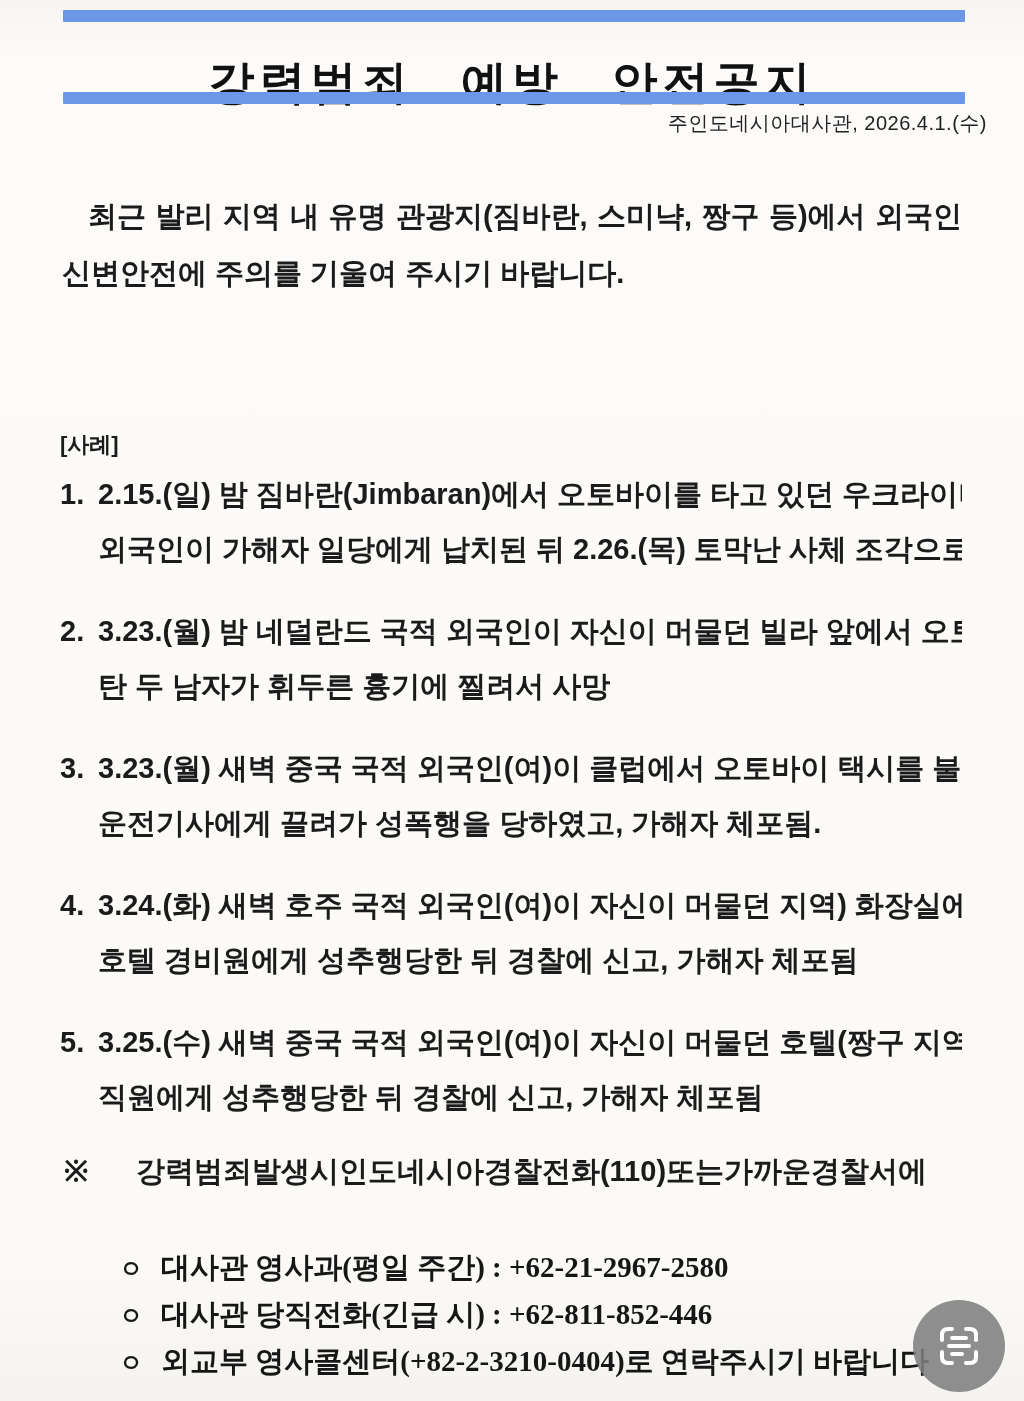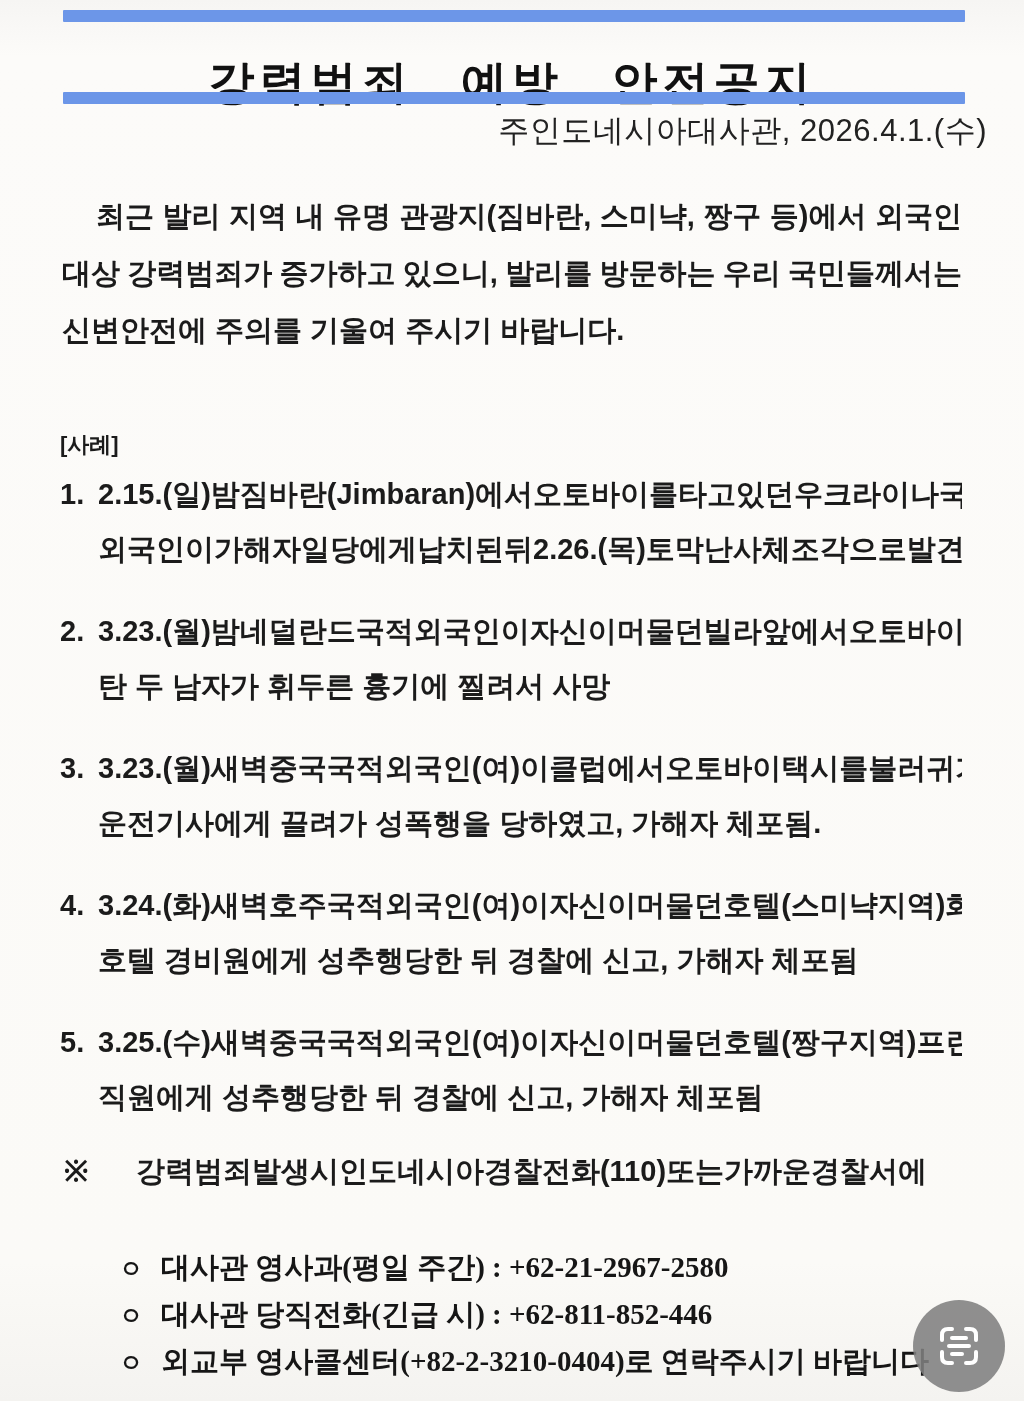--- a/index.html
+++ b/index.html
@@ -19,39 +19,39 @@
   .bar-bottom{top:92px;}
   .doc-title{
     position:absolute;left:0;right:0;top:24px;height:62px;
     text-align:center;
     font-size:46px;font-weight:bold;line-height:62px;
     letter-spacing:5px;word-spacing:16px;
     color:#111;white-space:nowrap;font-family:Liberation Mono, monospace;
   }
   .date-line{
     position:absolute;top:110px;right:37px;
-    font-size:31px;font-weight:500;color:#222;
+    font-size:20px;font-weight:500;color:#222;
     letter-spacing:0.5px;white-space:nowrap;
   }
   .intro{
     position:absolute;left:62px;top:188px;width:900px;
     font-size:29px;font-weight:bold;
   }
   .intro .tline{height:57px;line-height:57px;}
   .cases-heading{
     position:absolute;left:60px;top:422px;
     font-size:22px;font-weight:bold;line-height:45px;white-space:nowrap;
   }
   .case-list{
     position:absolute;left:60px;top:467px;width:902px;
     font-size:29px;font-weight:bold;
   }
   .case-item{position:relative;padding-left:38px;margin-bottom:27px;}
   .case-num{position:absolute;left:0;top:0;height:55px;line-height:55px;}
-  .case-item .tline{height:55px;line-height:55px;}
+  .case-item .tline{height:55px;line-height:55px;gap:8px;}
   .notice{
     position:absolute;left:64px;top:1145px;width:898px;
     font-size:29px;font-weight:bold;
   }
   .notice-marker{position:absolute;left:0;top:0;height:53px;line-height:53px;}
   .notice-lines{padding-left:37px;}
   .notice .tline{height:53px;line-height:53px;justify-content:center;}
   .contact-list{
     position:absolute;left:119px;top:1244px;width:843px;
     font-family:"Liberation Serif", serif;
@@ -59,21 +59,21 @@
   }
   .contact-row{
     display:flex;align-items:baseline;gap:18px;
     height:47px;line-height:47px;white-space:nowrap;overflow:hidden;
   }
   .contact-bullet{font-size:24px;}
   
   .tline{white-space:nowrap;overflow:hidden;}
   .jline{display:flex;justify-content:space-between;}
   .jline span{display:inline-block;}
-  .indent1{margin-left:34px;}
+  .indent1{margin-left:26px;}
   .scan-fab{
     position:absolute;left:913px;top:1300px;width:92px;height:92px;
     border-radius:50%;
     background:rgba(128,128,128,0.88);
     display:flex;align-items:center;justify-content:center;
     border:none;cursor:pointer;
   }
   .scan-fab svg{display:block;}
 </style>
 </head>
@@ -95,30 +95,20 @@
         <span>발리</span>
         <span>지역</span>
         <span>내</span>
         <span>유명</span>
         <span>관광지(짐바란,</span>
         <span>스미냑,</span>
         <span>짱구</span>
         <span>등)에서</span>
         <span>외국인</span>
       </div>
-    <div class="tline jline">
-        <span>대상</span>
-        <span>강력범죄가</span>
-        <span>증가하고</span>
-        <span>있으니,</span>
-        <span>발리를</span>
-        <span>방문하는</span>
-        <span>우리</span>
-        <span>국민들께서는</span>
-      </div>
     <div class="tline">신변안전에 주의를 기울여 주시기 바랍니다.</div>
   </div>
 
   <div class="cases-heading">[사례]</div>
 
   <div class="case-list">
 
     <div class="case-item">
       <span class="case-num">1.</span>
       <div class="tline jline">
@@ -182,21 +172,20 @@
     <div class="case-item">
       <span class="case-num">4.</span>
       <div class="tline jline">
           <span>3.24.(화)</span>
           <span>새벽</span>
           <span>호주</span>
           <span>국적</span>
           <span>외국인(여)이</span>
           <span>자신이</span>
           <span>머물던</span>
-          <span>호텔(스미냑</span>
           <span>지역)</span>
           <span>화장실에서</span>
         </div>
       <div class="tline">호텔 경비원에게 성추행당한 뒤 경찰에 신고, 가해자 체포됨</div>
     </div>
 
     <div class="case-item">
       <span class="case-num">5.</span>
       <div class="tline jline">
           <span>3.25.(수)</span>

